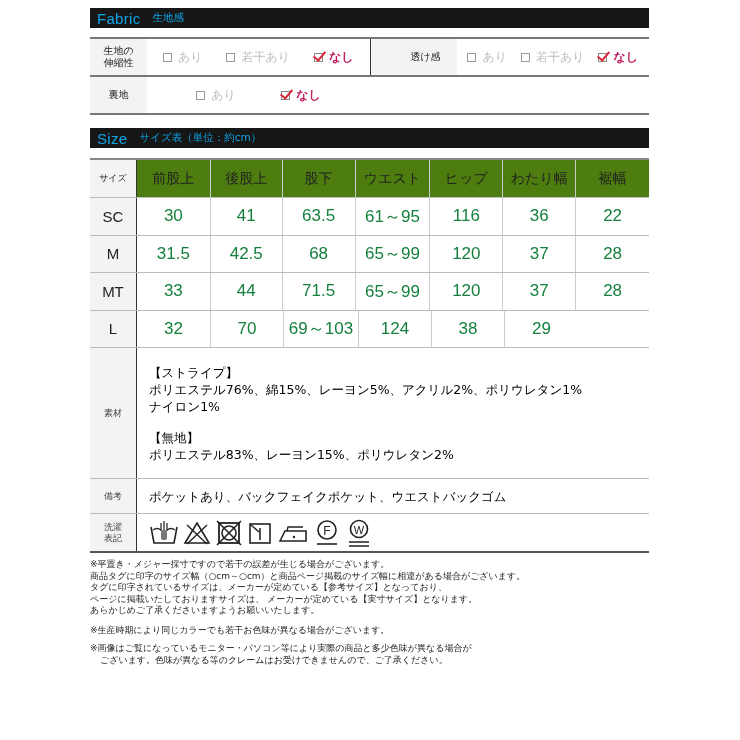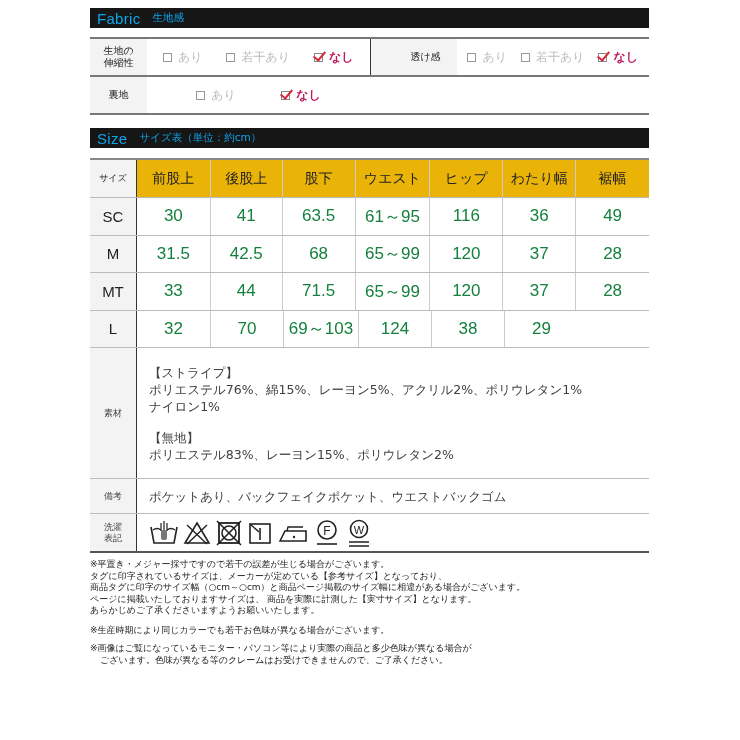--- a/index.html
+++ b/index.html
@@ -27,32 +27,32 @@
   .opt.on .box::after { content: ""; position: absolute; left: 1px; top: -5px; width: 5px; height: 10px;
                         border-right: 2.5px solid #d6283b; border-bottom: 2.5px solid #d6283b; transform: rotate(40deg); }
 
   
   .size { position: absolute; left: 90px; top: 158px; width: 559px; border-top: 2px solid #888; border-collapse: collapse; }
   .srow { display: flex; border-bottom: 1.5px solid #bbb; }
   .srow .lab { width: 46px; background: #f3f3f3; border-right: 1.5px solid #333; display: flex; align-items: center; justify-content: center; }
   .srow .c { display: flex; align-items: center; justify-content: center; border-right: 1px solid #ccc; box-sizing: border-box; }
   .srow .c:last-child { border-right: none; }
   .srow.head { height: 37px; }
-  .srow.head .c { background: #eab308; font-size: 14px; }
+  .srow.head .c { background: #4d7c0f; font-size: 14px; }
   .srow.head .lab { font-size: 9px; }
   .srow.data { height: 36.5px; }
   .srow.data .lab { font-family: "Liberation Sans", sans-serif; font-size: 15px; }
   .srow.data .c { font-family: "Liberation Sans", sans-serif; font-size: 17px; color: #15803d; }
   .w1 { width: 74px; } .w2 { width: 72px; } .w3 { width: 73px; } .w4 { width: 75px; }
   .w5 { width: 73px; } .w6 { width: 73px; } .w7 { width: 73px; }
 
   .info { display: flex; border-bottom: 1.5px solid #bbb; }
   .info .lab { width: 46px; background: #f3f3f3; border-right: 1.5px solid #333; display: flex; align-items: center;
                justify-content: center; font-size: 9px; text-align: center; line-height: 11px; color: #444; }
-  .info .body { flex: 1; padding-left: 12px; display: flex; flex-direction: column; justify-content: center; font-size: 12.5px; line-height: 17px; color: #404040; }
+  .info .body { flex: 1; padding-left: 12px; display: flex; flex-direction: column; justify-content: center; font-size: 12.5px; line-height: 17px; color: #000000; }
   .info.material { height: 130px; }
   .info.notes { height: 34px; }
   .info.wash { height: 37px; border-bottom: 2px solid #555; }
   .gap { height: 14px; }
   .wash-icons { display: flex; align-items: center; gap: 4px; flex-direction: row !important; justify-content: flex-start !important; }
   .wash-icons svg { display: block; }
 
   .foot { position: absolute; left: 90px; width: 560px; font-size: 9px; color: #222; line-height: 11.5px; }
   .foot p { margin: 0; white-space: nowrap; }
   .indent { padding-left: 10px; }
@@ -141,21 +141,21 @@
     <div class="c w7">裾幅</div>
   </div>
   <div class="srow data">
     <div class="lab">SC</div>
     <div class="c w1">30</div>
     <div class="c w2">41</div>
     <div class="c w3">63.5</div>
     <div class="c w4">61～95</div>
     <div class="c w5">116</div>
     <div class="c w6">36</div>
-    <div class="c w7">49</div>
+    <div class="c w7">22</div>
   </div>
   <div class="srow data">
     <div class="lab">M</div>
     <div class="c w1">31.5</div>
     <div class="c w2">42.5</div>
     <div class="c w3">68</div>
     <div class="c w4">65～99</div>
     <div class="c w5">120</div>
     <div class="c w6">37</div>
     <div class="c w7">28</div>
@@ -261,23 +261,23 @@
             <text x="14" y="15.5" text-anchor="middle" font-size="11" font-family="Liberation Sans, sans-serif" fill="#222">W</text>
             <path d="M4 24 L24 24 M4 28 L24 28" stroke="#222" stroke-width="1.4"></path>
           </svg>
       </span>
     </div>
   </div>
 </div>
 
 <div class="foot" style="top:559px;">
   <p>※平置き・メジャー採寸ですので若干の誤差が生じる場合がございます。</p>
+  <p>商品タグに印字のサイズ幅（○cm～○cm）と商品ページ掲載のサイズ幅に相違がある場合がございます。</p>
   <p>タグに印字されているサイズは、メーカーが定めている【参考サイズ】となっており、</p>
-  <p>商品タグに印字のサイズ幅（○cm～○cm）と商品ページ掲載のサイズ幅に相違がある場合がございます。</p>
-  <p>ページに掲載いたしておりますサイズは、 商品を実際に計測した【実寸サイズ】となります。</p>
+  <p>ページに掲載いたしておりますサイズは、 メーカーが定めている【実寸サイズ】となります。</p>
   <p>あらかじめご了承くださいますようお願いいたします。</p>
 </div>
 <div class="foot" style="top:625px;">
   <p>※生産時期により同じカラーでも若干お色味が異なる場合がございます。</p>
 </div>
 <div class="foot" style="top:643px;">
   <p>※画像はご覧になっているモニター・パソコン等により実際の商品と多少色味が異なる場合が</p>
   <p class="indent">ございます。色味が異なる等のクレームはお受けできませんので、ご了承ください。</p>
 </div>
 

